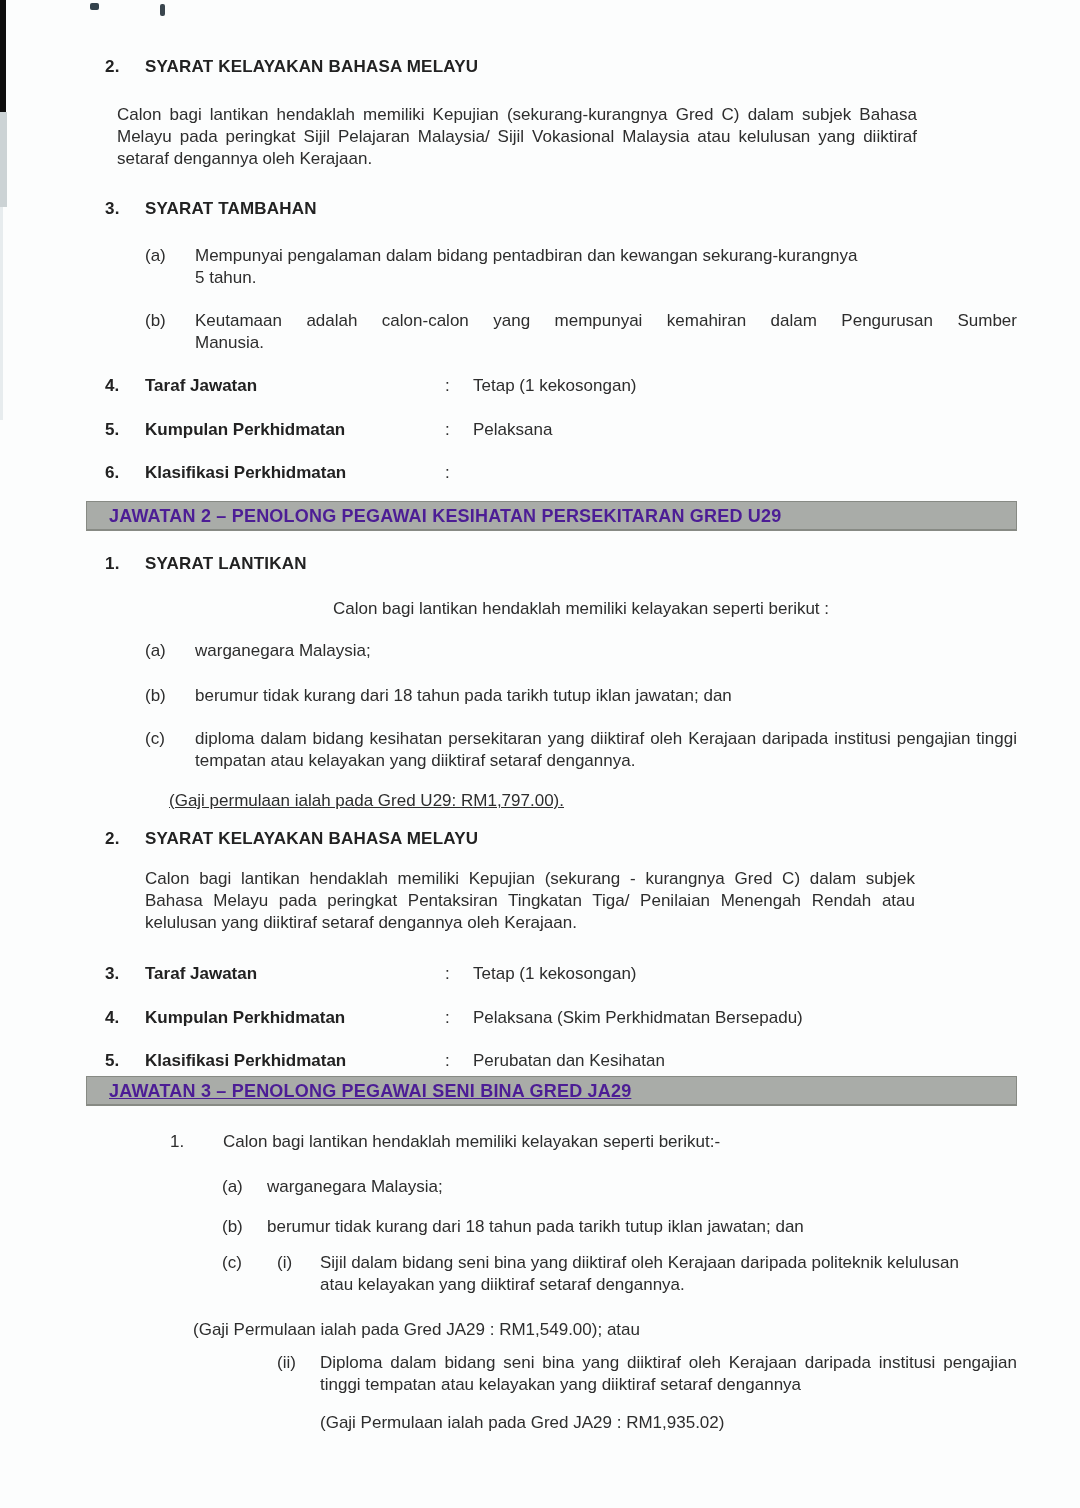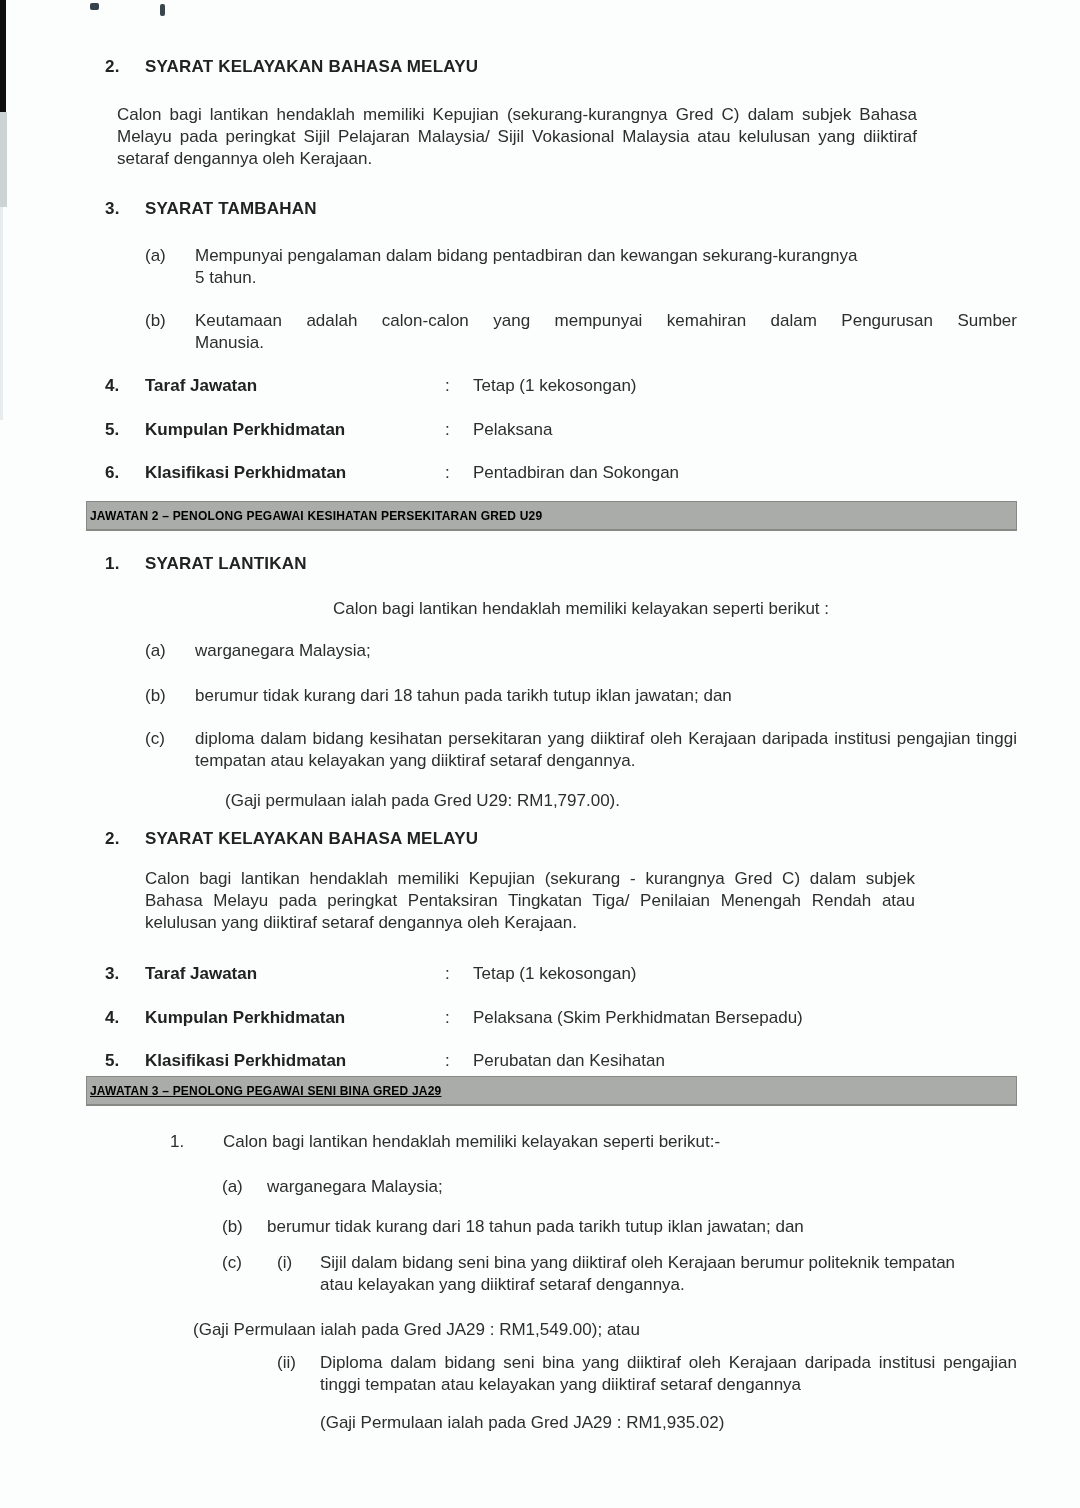--- a/index.html
+++ b/index.html
@@ -36,37 +36,37 @@
   .kv .num{width:40px;flex:0 0 40px;font-weight:bold;color:#222;}
   .kv .label{width:300px;flex:0 0 300px;font-weight:bold;color:#222;}
   .kv .colon{width:28px;flex:0 0 28px;}
   .kv .value{flex:1;}
 
   
   .banner{
     margin-left:-19px;height:30px;line-height:29px;
     background:#a9aca8;border:1px solid #878a84;border-width:1px 1px 2px 1px;
     box-sizing:border-box;
-    font-weight:bold;font-size:12px;color:#000000;
-    padding-left:3px;letter-spacing:.2px;
+    font-weight:bold;font-size:18px;color:#4c1d95;
+    padding-left:22px;letter-spacing:.2px;
     white-space:nowrap;overflow:hidden;
   }
 
   
   .j3-item1{display:flex;margin-left:65px;}
   .j3-item1 .num{width:53px;flex:0 0 53px;}
   .j3-item{display:flex;margin-left:117px;}
   .j3-item .marker{width:45px;flex:0 0 45px;}
   .j3-c{display:flex;margin-left:117px;}
   .j3-c .m1{width:55px;flex:0 0 55px;}
   .j3-c .m2{width:43px;flex:0 0 43px;}
   .j3-c .itext{flex:1;}
   .w645{max-width:645px;}
   .j3-note{margin-left:215px;}
-  .j2-note{margin-left:120px;}   .mt10{margin-top:4px;text-decoration:underline;} .mt11{margin-top:11px;}
+  .j2-note{margin-left:64px;text-decoration:underline;}   .mt10{margin-top:4px;text-decoration:underline;} .mt11{margin-top:11px;}
   .mt14{margin-top:14px;} .mt16{margin-top:16px;} .mt17{margin-top:17px;}
   .mt18{margin-top:18px;} .mt20{margin-top:20px;} .mt21{margin-top:21px;}
   .mt22{margin-top:22px;} .mt23{margin-top:23px;} .mt25{margin-top:25px;}
   .mt26{margin-top:26px;margin-left:12px;} .mt28{margin-top:28px;} .mt29{margin-top:29px;}
 
   
   .art-black-edge{position:absolute;left:0;top:0;width:6px;height:112px;background:#0e0e0e;}
   .art-gray-edge{position:absolute;left:0;top:112px;width:7px;height:95px;background:#ccd3d5;}
   .art-left-strip{position:absolute;left:0;top:0;width:3px;height:420px;background:#e7ecee;}
   .art-speck1{position:absolute;left:90px;top:3px;width:9px;height:7px;background:#33424c;border-radius:2px;}
@@ -119,21 +119,20 @@
     <div class="kv mt22">
       <span class="num">5.</span>
       <span class="label">Kumpulan Perkhidmatan</span>
       <span class="colon">:</span>
       <span class="value">Pelaksana</span>
     </div>
     <div class="kv">
       <span class="num">6.</span>
       <span class="label">Klasifikasi Perkhidmatan</span>
       <span class="colon">:</span>
-      <span class="value">Pentadbiran dan Sokongan</span>
     </div>
 
     <div class="banner mt17">JAWATAN 2 – PENOLONG PEGAWAI KESIHATAN PERSEKITARAN GRED U29</div>
 
     <div class="h-row mt22">
       <span class="num">1.</span>
       <span class="h">SYARAT LANTIKAN</span>
     </div>
     <p class="para mt23" style="text-align:center;">Calon bagi lantikan hendaklah memiliki kelayakan seperti berikut :</p>
 
@@ -188,21 +187,21 @@
       <span class="itext">warganegara Malaysia;</span>
     </div>
     <div class="j3-item mt18">
       <span class="marker">(b)</span>
       <span class="itext">berumur tidak kurang dari 18 tahun pada tarikh tutup iklan jawatan; dan</span>
     </div>
 
     <div class="j3-c mt14">
       <span class="m1">(c)</span>
       <span class="m2">(i)</span>
-      <span class="itext w645">Sijil dalam bidang seni bina yang diiktiraf oleh Kerajaan berumur politeknik tempatan atau kelayakan yang diiktiraf setaraf dengannya.</span>
+      <span class="itext w645">Sijil dalam bidang seni bina yang diiktiraf oleh Kerajaan daripada politeknik kelulusan atau kelayakan yang diiktiraf setaraf dengannya.</span>
     </div>
     <p class="para j3-note mt23" style="text-align:left;margin-left:88px;">(Gaji Permulaan ialah pada Gred JA29 : RM1,549.00); atau</p>
 
     <div class="j3-c mt11">
       <span class="m1"></span>
       <span class="m2">(ii)</span>
       <span class="itext just">Diploma dalam bidang seni bina yang diiktiraf oleh Kerajaan daripada institusi pengajian tinggi tempatan atau kelayakan yang diiktiraf setaraf dengannya</span>
     </div>
     <p class="para j3-note mt16" style="text-align:left;margin-left:215px;">(Gaji Permulaan ialah pada Gred JA29 : RM1,935.02)</p>
 

